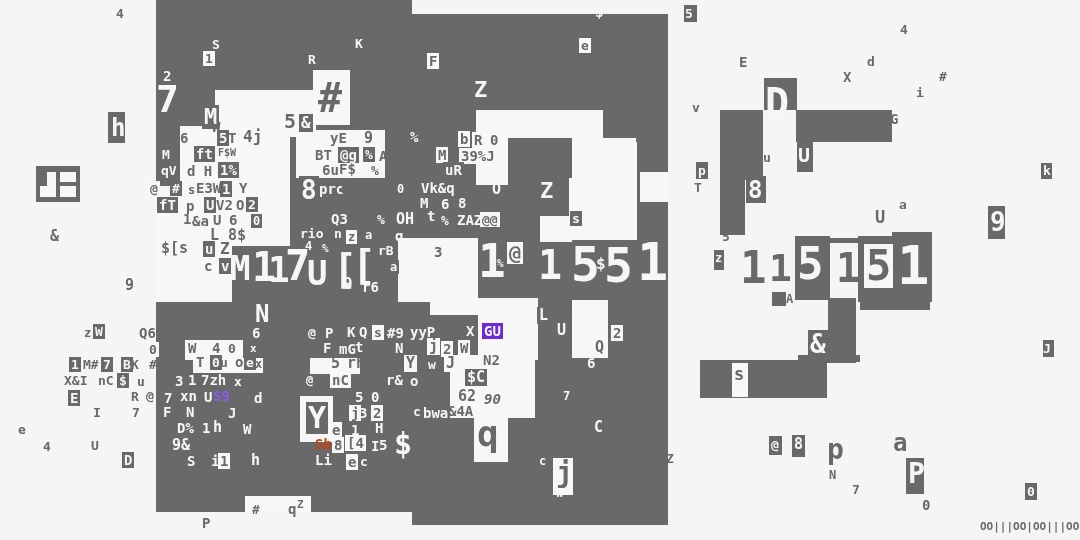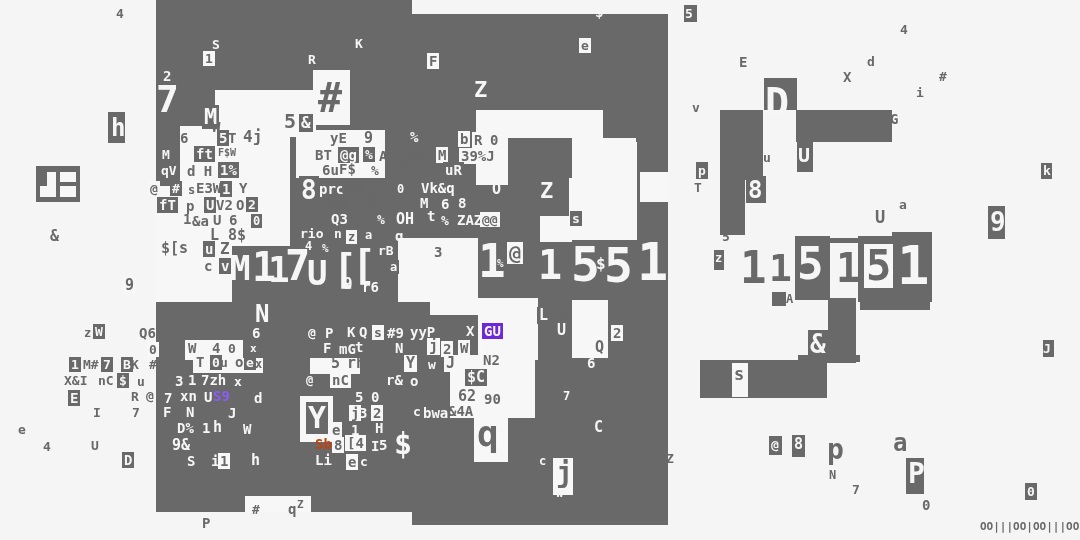--- a/index.html
+++ b/index.html
@@ -323,21 +323,21 @@
       <span class="glyph" style="left: 234px; top: 375px; font-size: 13px; color: rgb(246, 246, 246);">x</span>
       <span class="glyph chip" style="left: 162px; top: 390px; font-size: 14px; color: rgb(246, 246, 246); background: rgb(105, 105, 105);">7</span>
       <span class="glyph" style="left: 180px; top: 389px; font-size: 14px; color: rgb(246, 246, 246);">xn</span>
       <span class="glyph chip" style="left: 202px; top: 389px; font-size: 14px; color: rgb(246, 246, 246); background: rgb(105, 105, 105);">U</span>
       <span class="glyph" style="left: 213px; top: 389px; font-size: 14px; color: #8b5cf6;">S9</span>
       <span class="glyph chip" style="left: 252px; top: 390px; font-size: 14px; color: rgb(246, 246, 246); background: rgb(105, 105, 105);">d</span>
       <span class="glyph" style="left: 355px; top: 390px; font-size: 14px; color: rgb(246, 246, 246);">5</span>
       <span class="glyph" style="left: 371px; top: 390px; font-size: 14px; color: rgb(246, 246, 246);">0</span>
       <span class="glyph" style="left: 425px; top: 388px; font-size: 15px; color: rgb(105, 105, 105);">WD</span>
       <span class="glyph" style="left: 458px; top: 389px; font-size: 15px; color: rgb(105, 105, 105);">62</span>
-      <span class="glyph" style="left: 484px; top: 392px; font-size: 14px; color: rgb(105, 105, 105);">90</span>
+      <span class="glyph" style="left: 484px; top: 392px; font-size: 14px; color: rgb(105, 105, 105); font-style: italic;">90</span>
       <span class="glyph" style="left: 163px; top: 405px; font-size: 14px; color: rgb(246, 246, 246);">F</span>
       <span class="glyph" style="left: 186px; top: 405px; font-size: 14px; color: rgb(246, 246, 246);">N</span>
       <span class="glyph" style="left: 228px; top: 406px; font-size: 14px; color: rgb(246, 246, 246);">J</span>
       <span class="glyph chip" style="left: 306px; top: 402px; font-size: 30px; color: rgb(246, 246, 246); background: rgb(105, 105, 105);">Y</span>
       <span class="glyph chip" style="left: 349px; top: 405px; font-size: 14px; color: rgb(105, 105, 105); background: rgb(247, 247, 247);">j</span>
       <span class="glyph" style="left: 359px; top: 406px; font-size: 14px; color: rgb(246, 246, 246);">3</span>
       <span class="glyph chip" style="left: 371px; top: 405px; font-size: 14px; color: rgb(105, 105, 105); background: rgb(247, 247, 247);">2</span>
       <span class="glyph chip" style="left: 411px; top: 404px; font-size: 13px; color: rgb(246, 246, 246); background: rgb(105, 105, 105);">c</span>
       <span class="glyph chip" style="left: 421px; top: 405px; font-size: 14px; color: rgb(246, 246, 246); background: rgb(105, 105, 105);">bwa</span>
       <span class="glyph" style="left: 448px; top: 404px; font-size: 14px; color: rgb(105, 105, 105);">&amp;4A</span>

